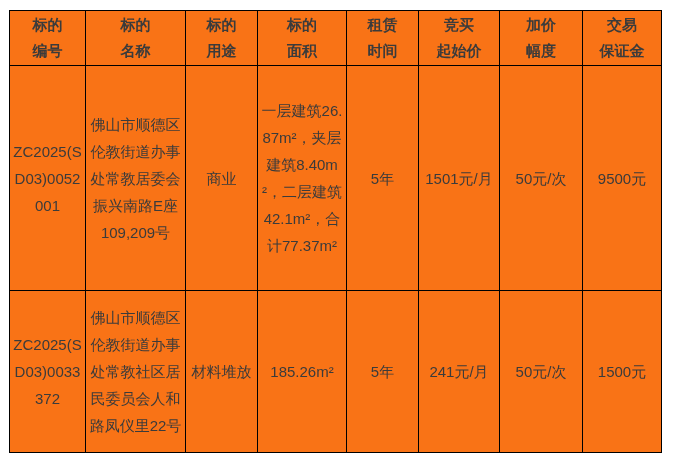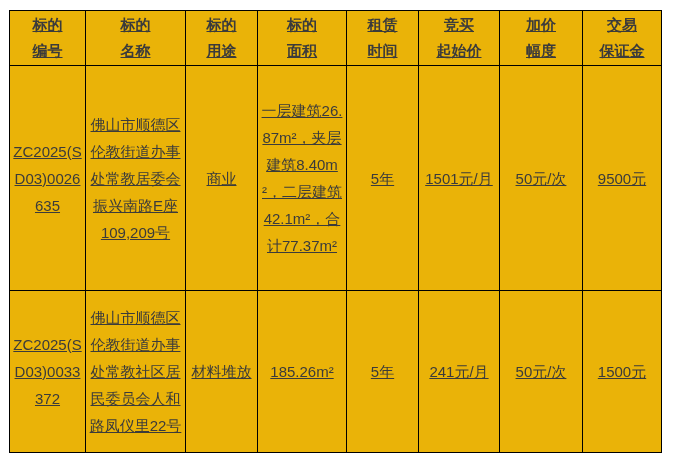--- a/index.html
+++ b/index.html
@@ -16,22 +16,21 @@
   }
   .page {
     position: absolute;
     left: 9px;
     top: 10px;
   }
   table.listing {
     border-collapse: collapse;
     table-layout: fixed;
     width: 652px;
-    background: #eab308;
-    text-decoration: underline;
+    background: #f97316;
   }
   table.listing th,
   table.listing td {
     border: 1px solid #000000;
     text-align: center;
     vertical-align: middle;
     padding: 1px 3px;
     font-size: 15px;
     color: #3b3b3b;
     word-break: break-all;
@@ -96,21 +95,21 @@
           <div>幅度</div>
         </th>
         <th>
           <div>交易</div>
           <div>保证金</div>
         </th>
       </tr>
     </thead>
     <tbody>
       <tr class="data-row-1">
-        <td>ZC2025(SD03)0026635</td>
+        <td>ZC2025(SD03)0052001</td>
         <td>佛山市顺德区伦教街道办事处常教居委会振兴南路E座109,209号</td>
         <td>商业</td>
         <td>一层建筑26.87m²，夹层建筑8.40m²，二层建筑42.1m²，合计77.37m²</td>
         <td>5年</td>
         <td>1501元/月</td>
         <td>50元/次</td>
         <td>9500元</td>
       </tr>
       <tr class="data-row-2">
         <td>ZC2025(SD03)0033372</td>

